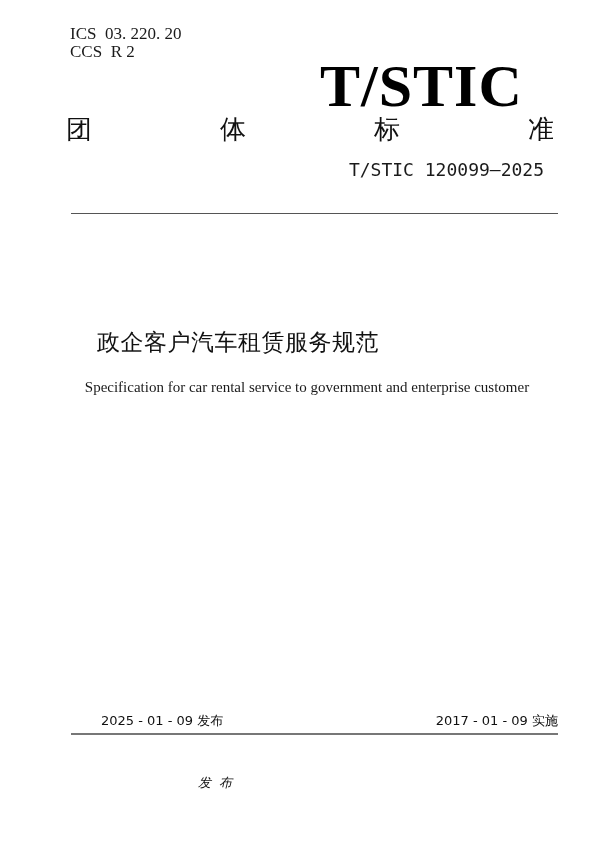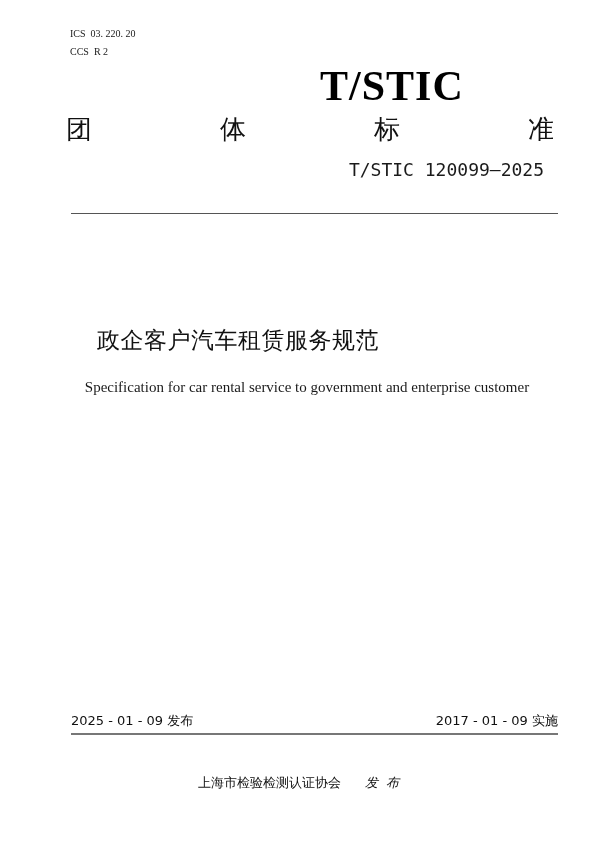--- a/index.html
+++ b/index.html
@@ -13,35 +13,35 @@
       position: relative;
       overflow: hidden;
       color: #111111;
       font-family: "DejaVu Sans", sans-serif;
     }
     .abs { position: absolute; }
 
     .classification {
       left: 70px;
       font-family: "Liberation Serif", serif;
-      font-size: 10px;
+      font-size: 17px;
       line-height: 13px;
       color: #1a1a1a;
       white-space: pre;
     }
     .ics { top: 27px; }
     .ccs { top: 45px; }
 
     .brand-logo {
       left: 320px;
       top: 58px;
       width: 206px;
       font-family: "Liberation Serif", serif;
       font-weight: bold;
-      font-size: 42px;
+      font-size: 60px;
       line-height: 56px;
       letter-spacing: 1px;
       color: #000000;
       white-space: nowrap;
     }
 
     .standard-type {
       left: 66px;
       top: 112px;
       width: 488px;
@@ -70,21 +70,21 @@
       background: #555555;
     }
     .rule-top { top: 213px; }
     .rule-bottom { top: 733px; height: 2px; background: #777777; }
 
     .title-cn {
       left: 0;
       width: 476px;
       top: 325px;
       text-align: center;
-      font-family: Liberation Mono, monospace;
+      font-family: Liberation Sans, sans-serif;
       font-size: 23px;
       line-height: 34px;
       color: #111111;
       letter-spacing: 0.5px;
     }
 
     .title-en {
       left: 0;
       width: 614px;
       top: 377px;
@@ -95,20 +95,21 @@
       color: #1a1a1a;
     }
 
     .date-row {
       top: 712px;
       font-family: "DejaVu Sans", sans-serif;
       font-size: 13px;
       line-height: 18px;
       color: #111111;
       white-space: pre;
+      margin-left: 30px;
     }
     .issue-date { left: 71px; }
     .impl-date { right: 42px; }
 
     .publisher-row {
       left: 198px;
       top: 774px;
       font-family: "DejaVu Sans", sans-serif;
       font-size: 13px;
       line-height: 18px;
@@ -143,15 +144,14 @@
 
 <div class="abs title-cn">政企客户汽车租赁服务规范</div>
 <div class="abs title-en">Specification for car rental service to government and enterprise customer</div>
 
 <div class="abs date-row issue-date">2025 - 01 - 09 发布</div>
 <div class="abs date-row impl-date">2017 - 01 - 09 实施</div>
 
 <div class="abs rule rule-bottom"></div>
 
 <div class="abs publisher-row">
-  <span>上海市检验检测认证协会</span>
   <span class="publish-label">发布</span>
 </div>
 
 </body></html>

